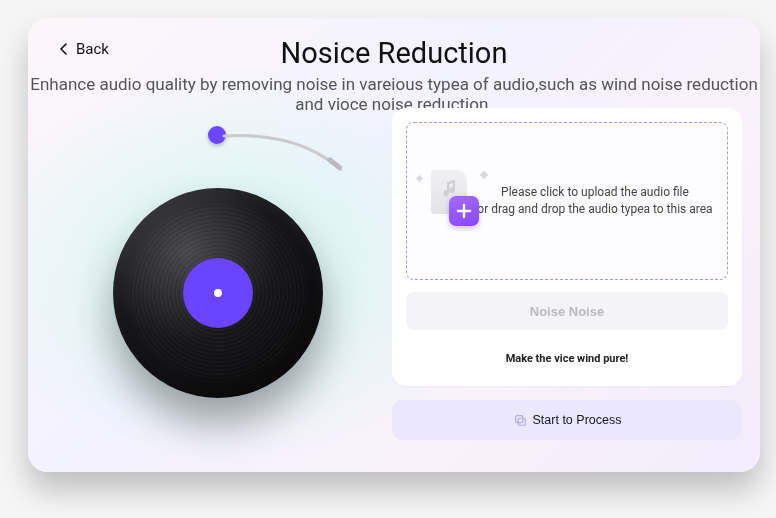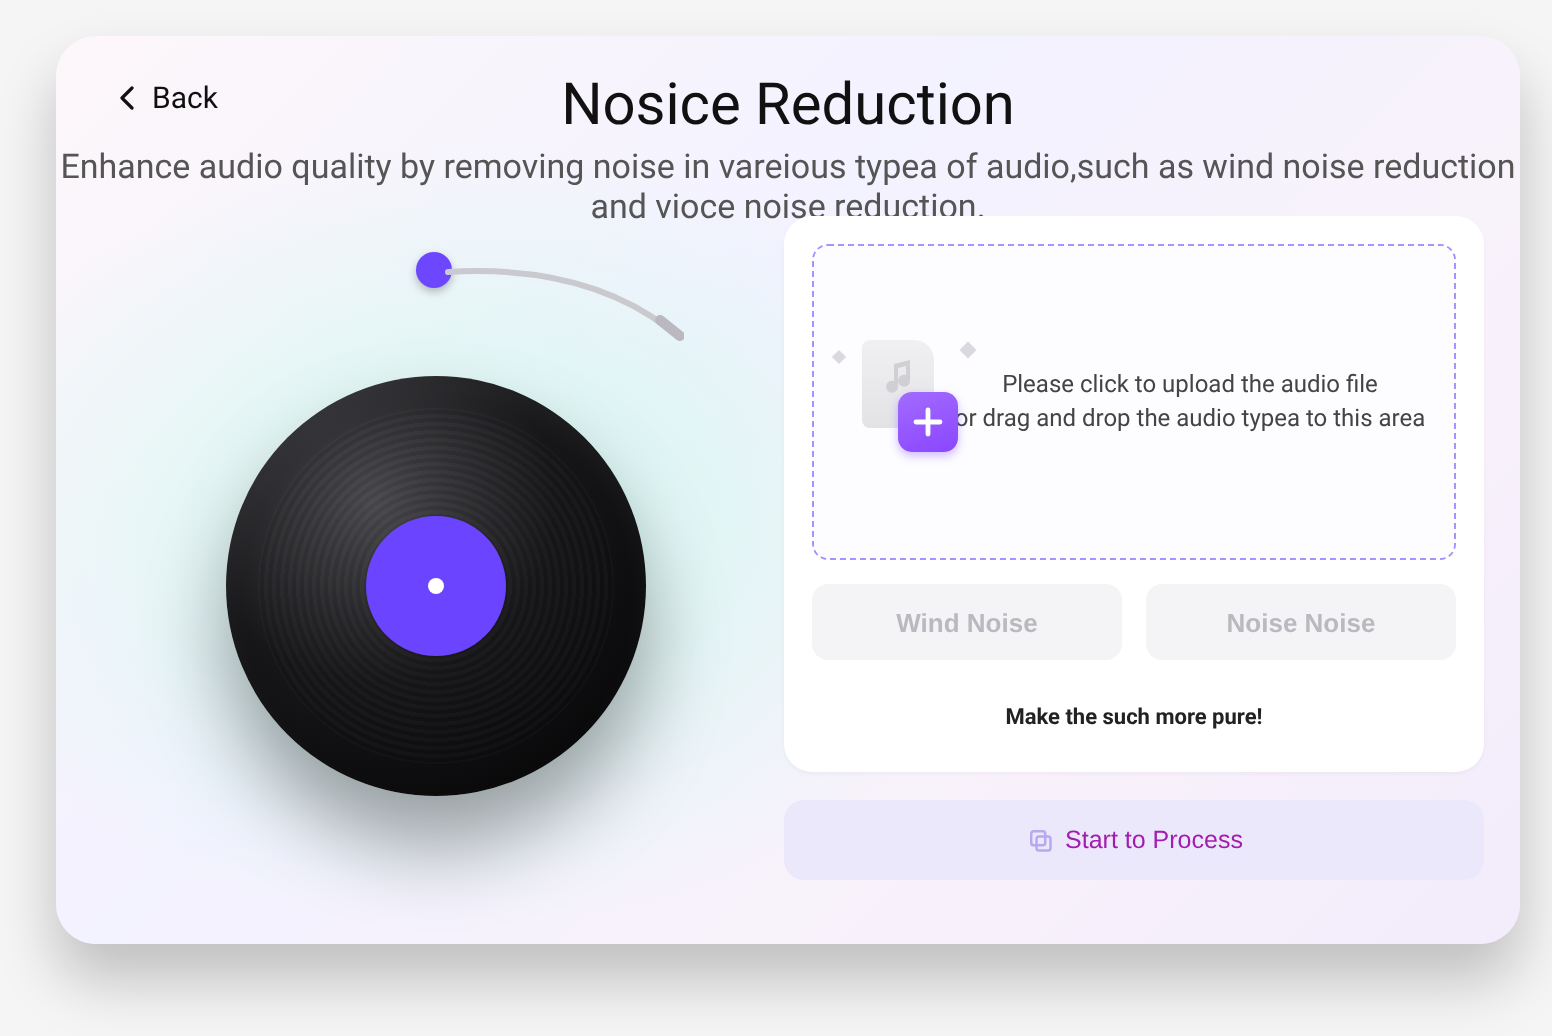--- a/index.html
+++ b/index.html
@@ -185,21 +185,21 @@
     color: #222;
     margin-top: 22px;
   }
   .process-btn {
     position: absolute;
     right: 18px; top: 382px;
     width: 350px; height: 40px;
     border: none;
     border-radius: 10px;
     background: #ece8fb;
-    color: #a21caf;
+    color: #0f172a;
     font-size: 12.5px;
     font-weight: 500;
     display: flex;
     align-items: center;
     justify-content: center;
     gap: 6px;
     cursor: pointer;
   }
   .process-btn svg { width: 14px; height: 14px; }
 </style>
@@ -248,24 +248,23 @@
               <path d="M8 2 V14 M2 8 H14" stroke="#fff" stroke-width="2.4" stroke-linecap="round"></path>
             </svg>
         </div>
       </div>
       <div class="drop-text">
         <div>Please click to upload the audio file</div>
         <div>or drag and drop the audio typea to this area</div>
       </div>
     </div>
     <div class="noise-row">
-      <button class="noise-btn">Wind Noise</button>
       <button class="noise-btn">Noise Noise</button>
     </div>
-    <div class="caption">Make the such more pure!</div>
+    <div class="caption">Make the vice wind pure!</div>
   </div>
 
   <button class="process-btn">
     <svg viewBox="0 0 16 16">
         <rect x="3" y="3" width="8" height="8" rx="1.5" fill="none" stroke="#b7a9ee" stroke-width="1.4"></rect>
         <rect x="6" y="6" width="8" height="8" rx="1.5" fill="none" stroke="#b7a9ee" stroke-width="1.4"></rect>
       </svg>
     <span>Start to Process</span>
   </button>
 

